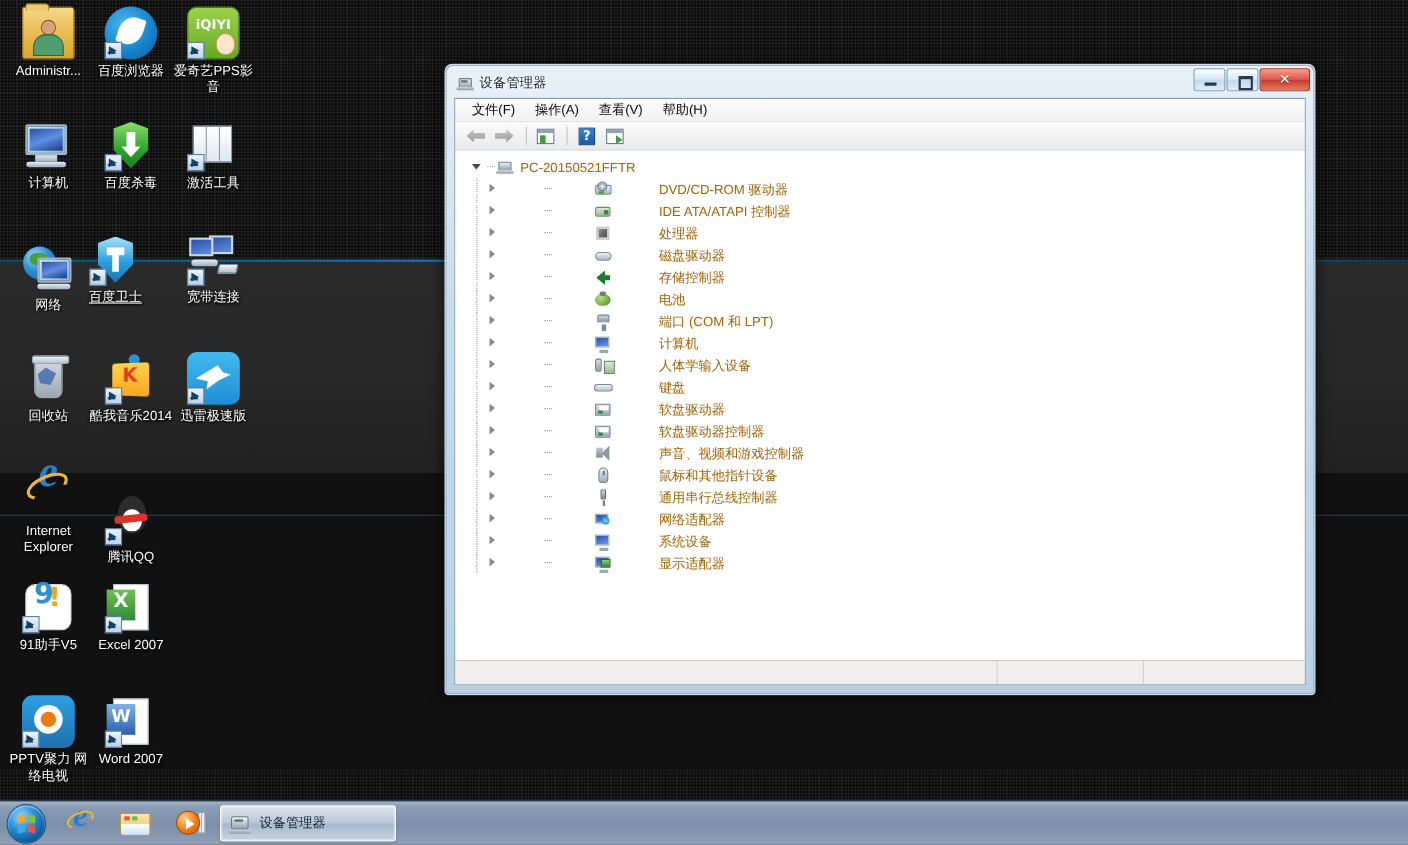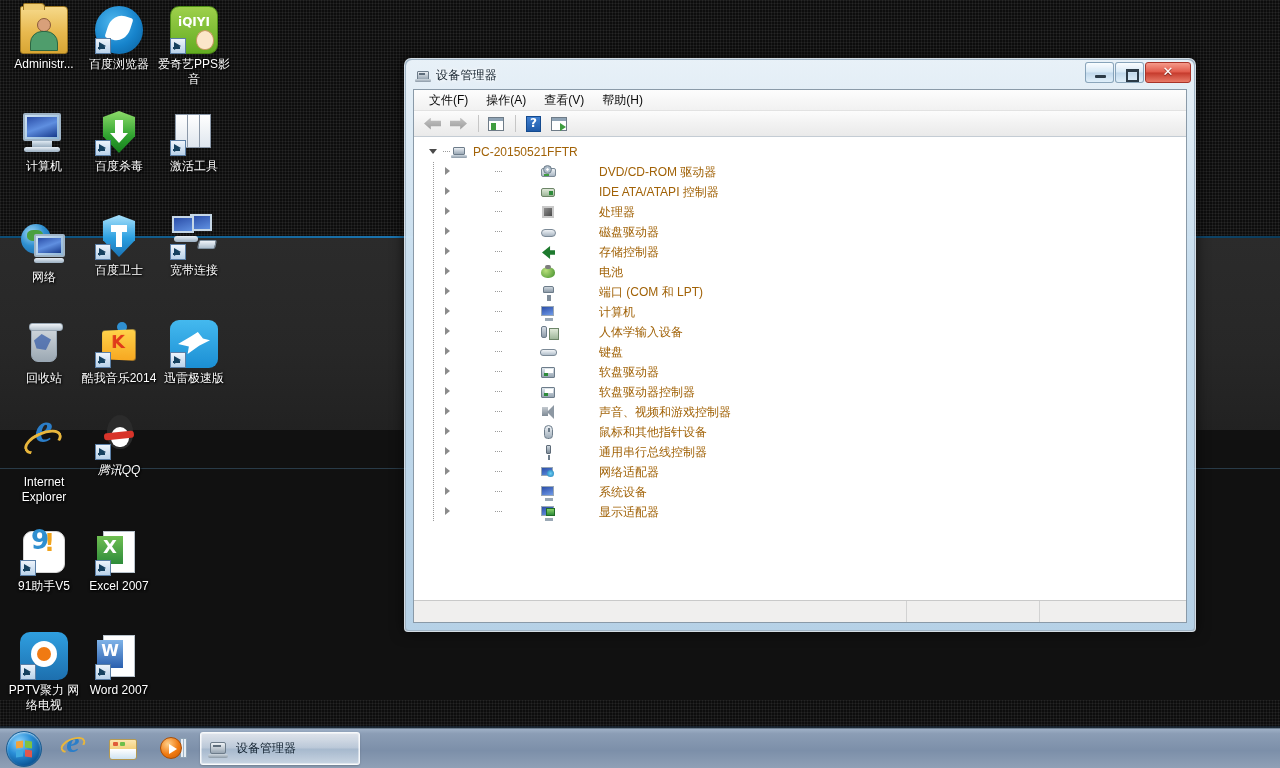--- a/index.html
+++ b/index.html
@@ -539,21 +539,21 @@
         <div class="label">激活工具</div>
       </div>
       <div class="dicon" style="left: 6px; top: 220px; font-family: Liberation Mono, monospace;">
         <div class="glyph">
           <span class="globe"></span>
           <span class="monitor" style="left:14px;top:14px;width:31px;height:23px"></span>
           <span class="monitor-base" style="left:14px;top:38px;width:30px"></span>
         </div>
         <div class="label">网络</div>
       </div>
-      <div class="dicon" style="left: 81px; top: 212px;">
+      <div class="dicon" style="left: 67px; top: 212px; text-decoration: underline;">
         <div class="glyph">
           <span class="shield-blue"></span>
           <span class="shortcut-arrow"></span>
         </div>
         <div class="label">百度卫士</div>
       </div>
       <div class="dicon" style="left: 156px; top: 212px;">
         <div class="glyph">
           <span class="bband-m2"></span>
           <span class="bband-m1"></span>
@@ -585,21 +585,21 @@
         </div>
         <div class="label">迅雷极速版</div>
       </div>
       <div class="dicon" style="left: 6px; top: 424px;">
         <div class="glyph">
           <span class="ie-logo"></span>
           <span class="ie-ring"></span>
         </div>
         <div class="label">Internet Explorer</div>
       </div>
-      <div class="dicon" style="left: 81px; top: 412px; font-style: italic;">
+      <div class="dicon" style="left: 81px; top: 448px;">
         <div class="glyph">
           <span class="qq"></span>
           <span class="qq-scarf"></span>
           <span class="shortcut-arrow"></span>
         </div>
         <div class="label">腾讯QQ</div>
       </div>
       <div class="dicon" style="left: 6px; top: 528px;">
         <div class="glyph">
           <span class="a91"></span>

